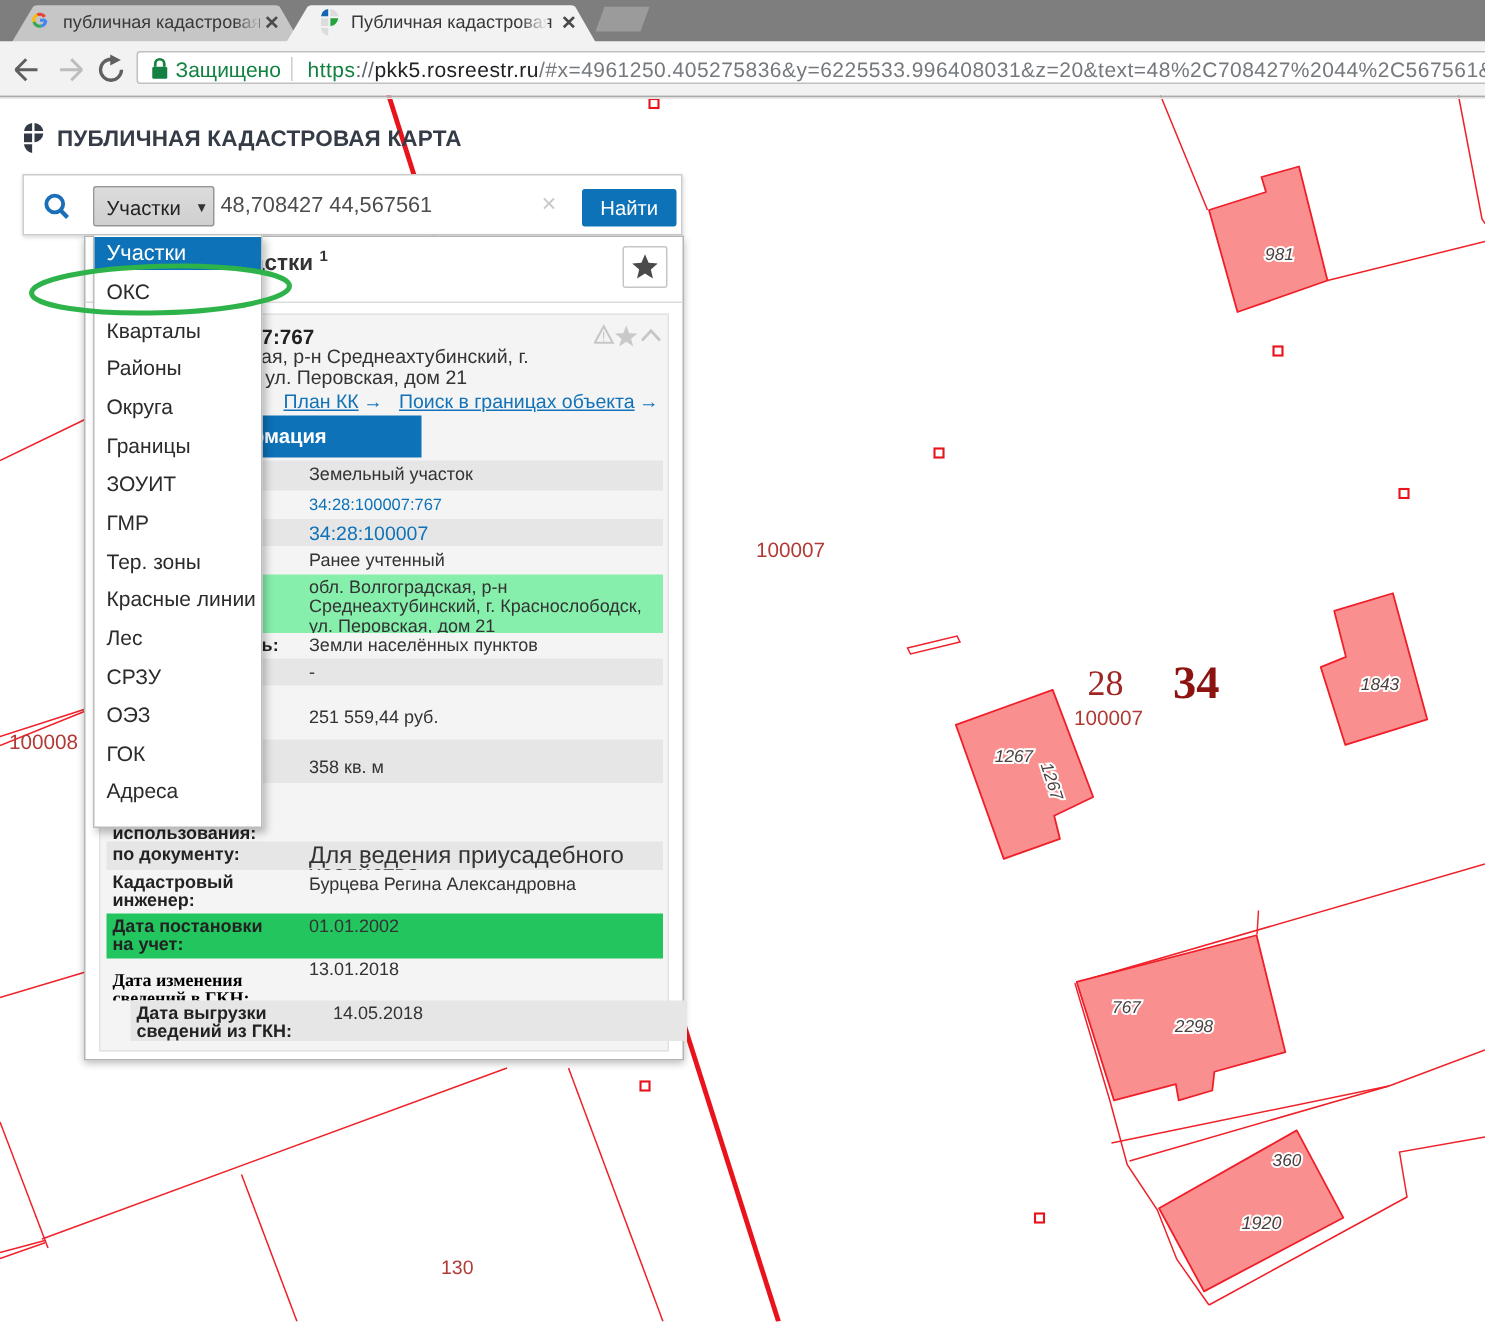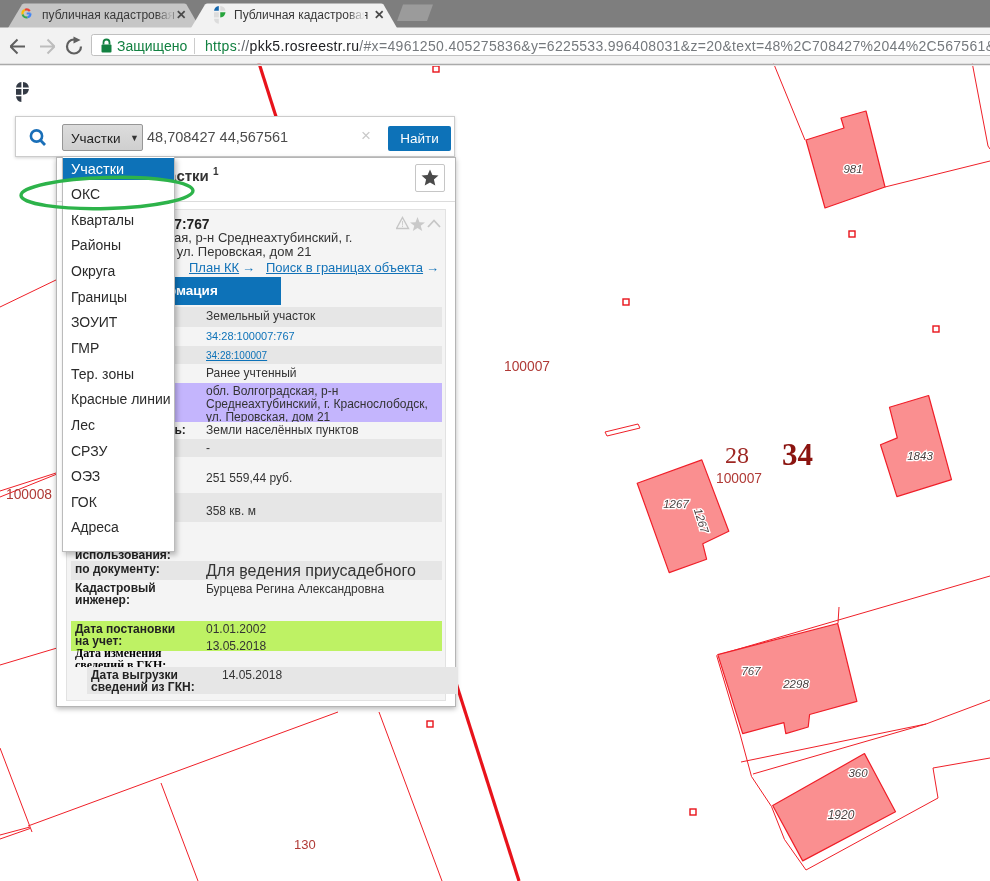--- a/index.html
+++ b/index.html
@@ -84,20 +84,21 @@
 <div class="abs" style="left:0;top:60px;z-index:2;width:990px;height:57px;">
   <svg class="abs" style="left:16px;top:22px;" width="14" height="20" viewBox="0 0 14 20">
     <g fill="#333a45">
       <path d="M5.4,0 A6.4,6.4 0 0 0 0,5.4 L5.4,5.4 Z"></path>
       <path d="M7,0 A6.4,6.4 0 0 1 12.9,5.4 L7,5.4 Z"></path>
       <rect x="0" y="7" width="5.4" height="5.8"></rect>
       <path d="M7,7 L12.9,7 A6.4,6.4 0 0 1 7,12.8 Z"></path>
       <path d="M0,14.2 L5.4,14.2 L5.4,20 A6.4,6.4 0 0 1 0,14.2 Z"></path>
     </g>
   </svg>
+  <div class="abs" style="left:38px;top:24px;font-size:15px;font-weight:bold;color:#353c47;letter-spacing:0.12px;">ПУБЛИЧНАЯ КАДАСТРОВАЯ КАРТА</div>
 </div>
 
 <div class="abs" style="left:15px;top:116px;z-index:3;width:440px;height:41px;background:#fff;border:1px solid #ccc;box-shadow:0 1px 3px rgba(0,0,0,.18);box-sizing:border-box;">
 
   <svg class="abs" style="left:12px;top:11px;" width="20" height="20" viewBox="0 0 20 20">
     <circle cx="8.5" cy="8" r="5.6" fill="none" stroke="#1a6fb8" stroke-width="2.6"></circle>
     <line x1="12.5" y1="12.3" x2="17" y2="17" stroke="#1a6fb8" stroke-width="2.8"></line>
   </svg>
 
   <div class="abs" style="left:46px;top:7px;width:81px;height:27px;background:linear-gradient(#dcdcdc,#cfcfcf);border:1px solid #979797;border-radius:2px;box-sizing:border-box;">
@@ -140,27 +141,27 @@
         <div style="position:absolute;left:0;top:0px;width:371px;height:20px;background:#e6e6e6;overflow:hidden;">
           <div style="position:absolute;left:4px;top:2.5px;width:115px;font-weight:bold;font-size:12px;line-height:12.3px;color:#222;">Тип:</div>
           <div style="position:absolute;left:135px;top:3px;width:238px;font-size:12px;line-height:13px;">Земельный участок</div>
         </div>
         <div style="position:absolute;left:0;top:20px;width:371px;height:19px;background:transparent;overflow:hidden;">
           <div style="position:absolute;left:4px;top:2.5px;width:115px;font-weight:bold;font-size:12px;line-height:12.3px;color:#222;">Кадастровый номер:</div>
           <div style="position:absolute;left:135px;top:3.5px;width:238px;font-size:12px;line-height:13px;"><a style="font-size: 11px; color: rgb(13, 114, 184);">34:28:100007:767</a></div>
         </div>
         <div style="position:absolute;left:0;top:39px;width:371px;height:18px;background:#e6e6e6;overflow:hidden;">
           <div style="position:absolute;left:4px;top:2.5px;width:115px;font-weight:bold;font-size:12px;line-height:12.3px;color:#222;">Кадастровый квартал:</div>
-          <div style="position:absolute;left:135px;top:3.5px;width:238px;font-size:12px;line-height:13px;"><a style="font-size: 10px; color: rgb(13, 114, 184); text-decoration: underline;">34:28:100007</a></div>
+          <div style="position:absolute;left:135px;top:3.5px;width:238px;font-size:12px;line-height:13px;"><a style="font-size: 13px; color: rgb(13, 114, 184);">34:28:100007</a></div>
         </div>
         <div style="position:absolute;left:0;top:57px;width:371px;height:19px;background:transparent;overflow:hidden;">
           <div style="position:absolute;left:4px;top:2.5px;width:115px;font-weight:bold;font-size:12px;line-height:12.3px;color:#222;">Статус:</div>
           <div style="position:absolute;left:135px;top:3px;width:238px;font-size:12px;line-height:13px;">Ранее учтенный</div>
         </div>
-        <div style="position:absolute;left:0;top:76px;width:371px;height:39px;background:#c4b5fd;overflow:hidden;">
+        <div style="position:absolute;left:0;top:76px;width:371px;height:39px;background:#86efac;overflow:hidden;">
           <div style="position:absolute;left:4px;top:2.5px;width:115px;font-weight:bold;font-size:12px;line-height:12.3px;color:#222;">Адрес:</div>
           <div style="position:absolute;left:135px;top:2px;width:238px;font-size:12px;line-height:13px;">обл. Волгоградская, р-н<br>Среднеахтубинский, г. Краснослободск,<br>ул. Перовская, дом 21</div>
         </div>
         <div style="position:absolute;left:0;top:115px;width:371px;height:17px;background:transparent;overflow:hidden;">
           <div style="position:absolute;left:4px;top:2.5px;width:115px;font-weight:bold;font-size:12px;line-height:12.3px;color:#222;">Категория земель:</div>
           <div style="position:absolute;left:135px;top:2.5px;width:238px;font-size:12px;line-height:13px;">Земли населённых пунктов</div>
         </div>
         <div style="position:absolute;left:0;top:132px;width:371px;height:18px;background:#e6e6e6;overflow:hidden;">
           <div style="position:absolute;left:4px;top:2.5px;width:115px;font-weight:bold;font-size:12px;line-height:12.3px;color:#222;">Собственность:</div>
           <div style="position:absolute;left:135px;top:3px;width:238px;font-size:12px;line-height:13px;">-</div>
@@ -177,27 +178,27 @@
           <div style="position:absolute;left:4px;top:2.5px;width:115px;font-weight:bold;font-size:12px;line-height:12.3px;color:#222;">Вид<br>разрешенного<br>использования:</div>
         </div>
         <div style="position:absolute;left:0;top:254px;width:371px;height:19px;background:#e6e6e6;overflow:hidden;">
           <div style="position:absolute;left:4px;top:2.5px;width:115px;font-weight:bold;font-size:12px;line-height:12.3px;color:#222;">по документу:</div>
           <div style="position:absolute;left:135px;top:3px;width:238px;font-size:16px;line-height:13px;">Для ведения приусадебного хозяйства</div>
         </div>
         <div style="position:absolute;left:0;top:273px;width:371px;height:28px;background:transparent;overflow:hidden;">
           <div style="position:absolute;left:4px;top:2.5px;width:115px;font-weight:bold;font-size:12px;line-height:12.3px;color:#222;">Кадастровый инженер:</div>
           <div style="position:absolute;left:135px;top:3px;width:238px;font-size:12px;line-height:13px;">Бурцева Регина Александровна</div>
         </div>
-        <div style="position:absolute;left:0;top:314px;width:371px;height:30px;background:#bef264;overflow:hidden;">
+        <div style="position:absolute;left:0;top:302px;width:371px;height:30px;background:#22c55e;overflow:hidden;">
           <div style="position:absolute;left:4px;top:2.5px;width:115px;font-weight:bold;font-size:12px;line-height:12.3px;color:#222;">Дата постановки на учет:</div>
           <div style="position:absolute;left:135px;top:2.5px;width:238px;font-size:12px;line-height:13px;">01.01.2002</div>
         </div>
         <div style="position:absolute;left:0;top:331px;width:371px;height:29px;background:transparent;overflow:hidden;">
           <div style="position:absolute;left:4px;top:9px;width:115px;font-weight:bold;font-size:12px;line-height:12.3px;color:#000000;font-family:Liberation Serif, serif;">Дата изменения сведений в ГКН:</div>
-          <div style="position:absolute;left:135px;top:2.5px;width:238px;font-size:12px;line-height:13px;">13.05.2018</div>
+          <div style="position:absolute;left:135px;top:2.5px;width:238px;font-size:12px;line-height:13px;">13.01.2018</div>
         </div>
         <div style="position:absolute;left:16px;top:360px;width:371px;height:27px;background:#e6e6e6;overflow:hidden;">
           <div style="position:absolute;left:4px;top:2.5px;width:115px;font-weight:bold;font-size:12px;line-height:12.3px;color:#222;">Дата выгрузки сведений из ГКН:</div>
           <div style="position:absolute;left:135px;top:2.5px;width:238px;font-size:12px;line-height:13px;">14.05.2018</div>
         </div>
       </div>
   </div>
 </div>
 
 <div class="abs" style="left:62px;top:157px;z-index:5;width:113px;height:395px;background:#fff;border:1px solid #bbb;border-top:none;box-shadow:2px 3px 5px rgba(0,0,0,.25);box-sizing:border-box;font-size:14px;color:#2b2b2b;white-space:nowrap;">

